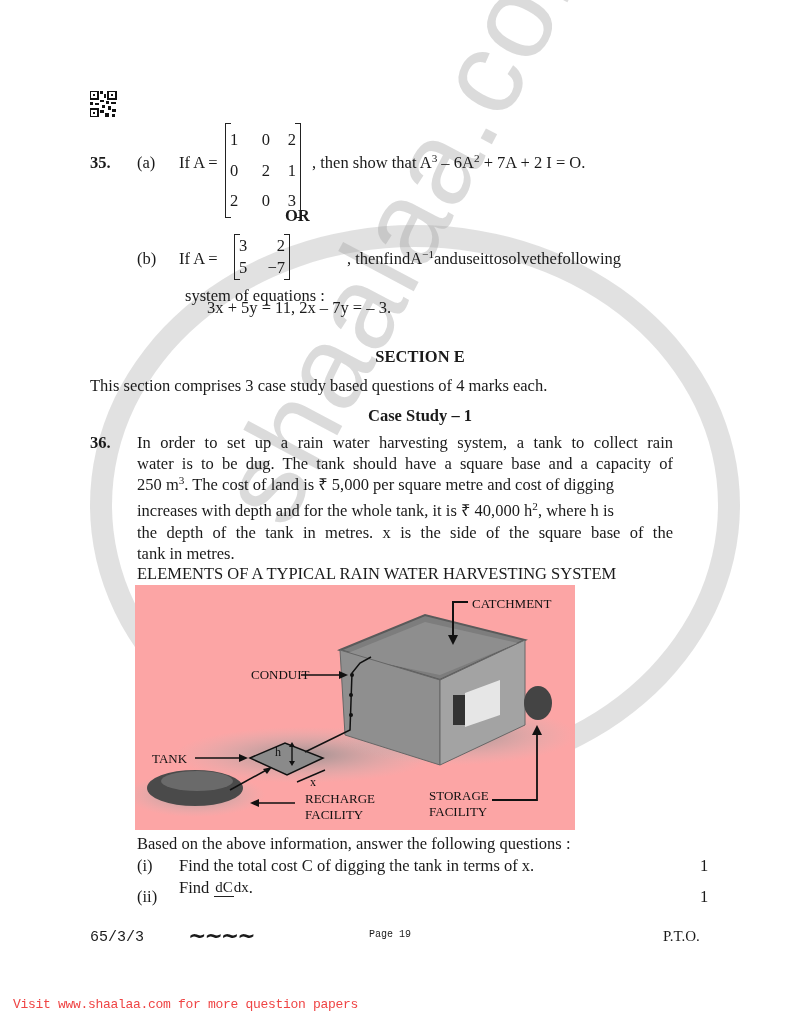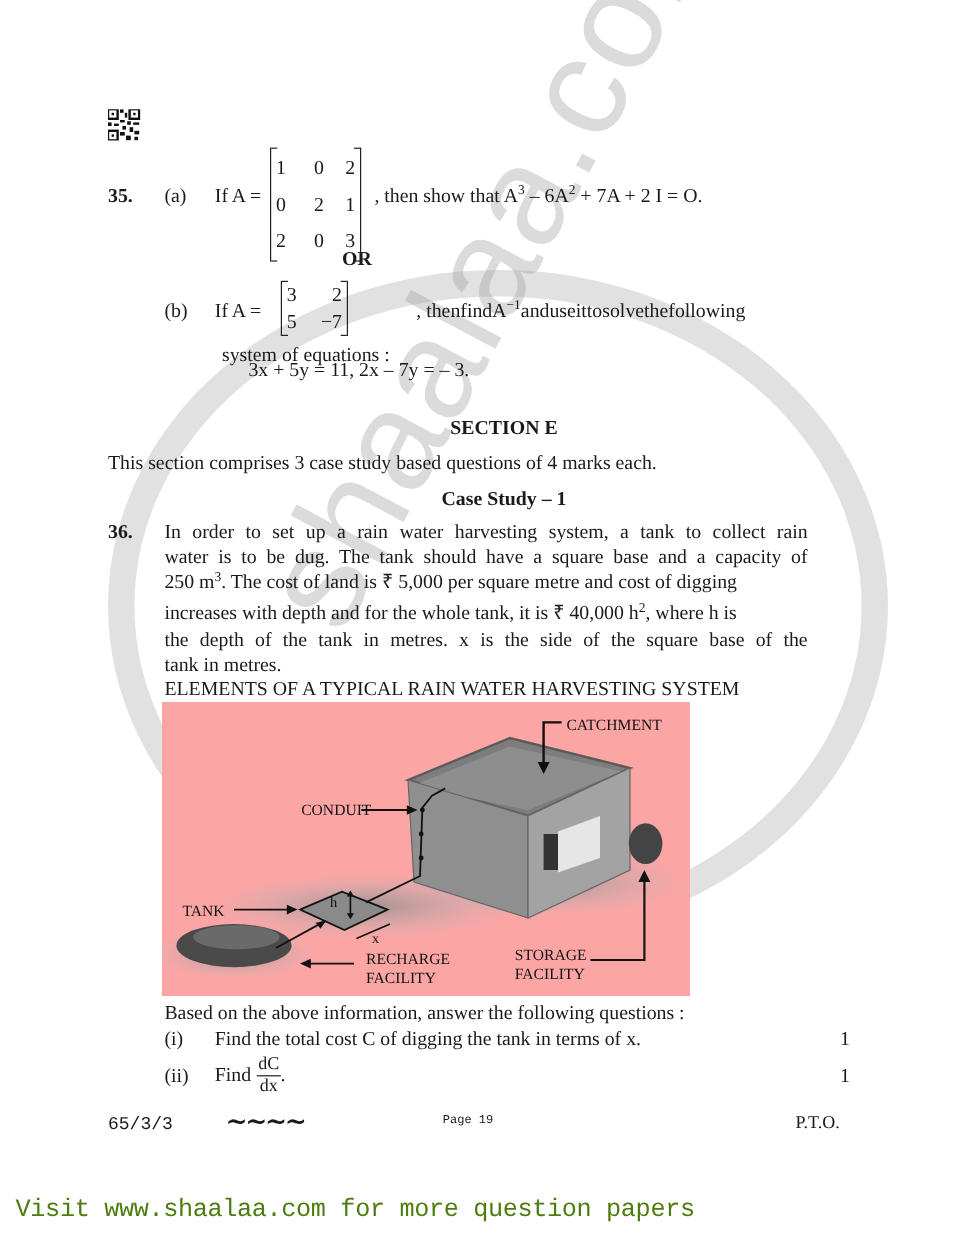--- a/index.html
+++ b/index.html
@@ -13,21 +13,21 @@
   .matrix{display:inline-block;position:relative;border-left:1.5px solid #222;border-right:1.5px solid #222;padding:0 6px;}
   .matrix:before,.matrix:after{content:"";position:absolute;top:0;bottom:0;width:5px;border-top:1.5px solid #222;border-bottom:1.5px solid #222;}
   .matrix:before{left:0;}
   .matrix:after{right:0;}
   .mrow{display:flex;}
   .mcell{width:26px;text-align:right;font-family:"Liberation Serif",serif;font-size:16.5px;}
   .watermark{left:90px;top:225px;width:650px;height:560px;border:22px solid rgba(170,170,170,0.35);border-radius:50%;box-sizing:border-box;pointer-events:none;}
   .wm-text{left:190px;top:480px;font-family:"Liberation Sans",sans-serif;font-size:118px;color:rgba(160,160,160,0.38);transform:rotate(-62deg);transform-origin:left top;white-space:nowrap;letter-spacing:2px;}
   .illus{left:135px;top:585px;width:440px;height:245px;background:#fca5a5;}
   .label{font-family:"Liberation Serif",serif;font-size:13px;color:#111;white-space:nowrap;}
-  .frac{display:inline-flex;flex-direction:column;align-items:center;vertical-align:middle;font-size:15px;line-height:1.1;}
+  .frac{display:inline-flex;flex-direction:row;vertical-align:middle;font-size:15px;line-height:1.1;}
   .frac .num{border-bottom:1px solid #222;padding:0 1px;}
   .footer-sans{font-family:Liberation Mono, monospace;}
 </style>
 </head>
 <body>
 
 <div class="abs watermark"></div>
 <div class="abs wm-text">shaalaa.com</div>
 
 <svg class="abs qr" viewBox="0 0 27 26">
@@ -206,13 +206,13 @@
   </span>
   <span>.</span>
 </div>
 <div class="abs t i" style="left:700px;top:889px;">1</div>
 
 <div class="abs footer-sans" style="left:90px;top:929px;font-size:15px;">65/3/3</div>
 <div class="abs" style="left:188px;top:922px;font-size:22px;font-weight:bold;letter-spacing:-2px;">~~~~</div>
 <div class="abs footer-sans" style="left:369px;top:929px;font-size:10px;">Page 19</div>
 <div class="abs t i" style="left:663px;top:929px;font-size:15px;">P.T.O.</div>
 
-<div class="abs footer-sans" style="left:13px;top:997px;font-size:21px;color:#4d7c0f;letter-spacing:-0.3px;">Visit www.shaalaa.com for more question papers</div>
+<div class="abs footer-sans" style="left:13px;top:997px;font-size:13px;color:#ef4444;letter-spacing:-0.3px;">Visit www.shaalaa.com for more question papers</div>
 
 </body></html>

